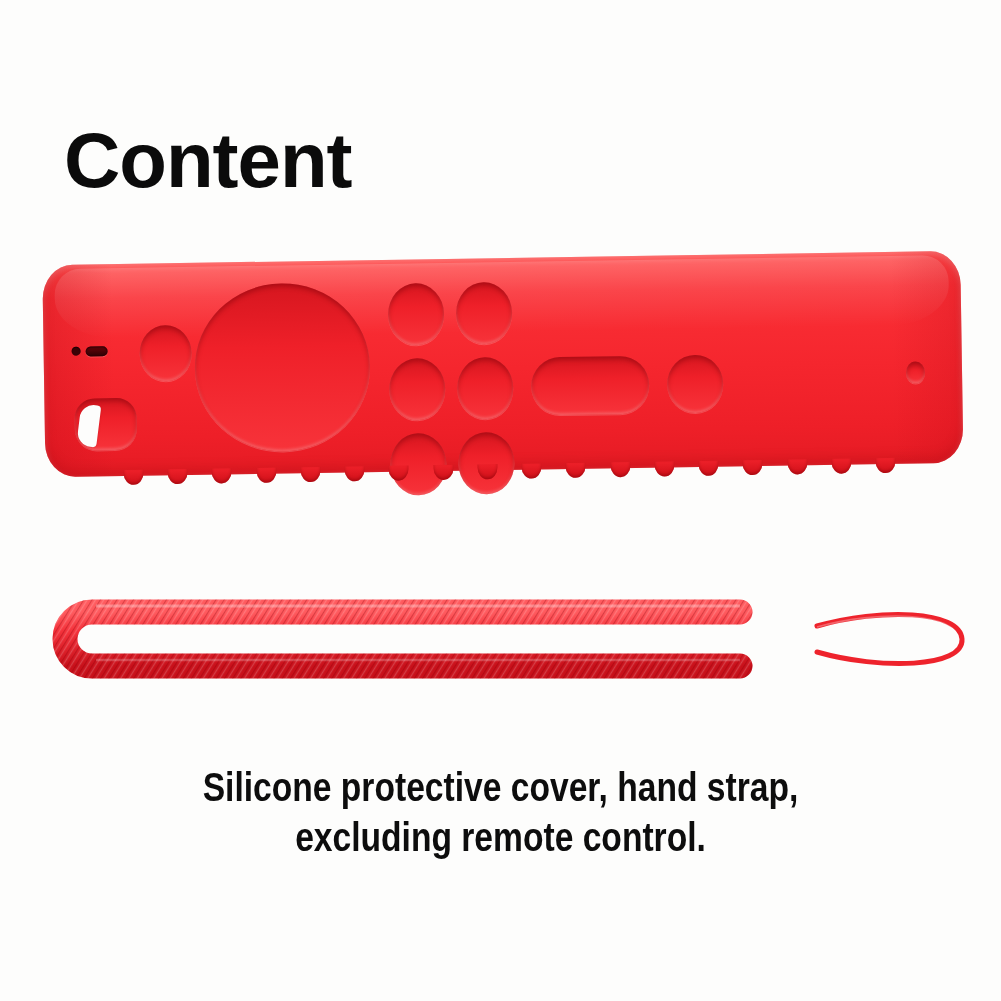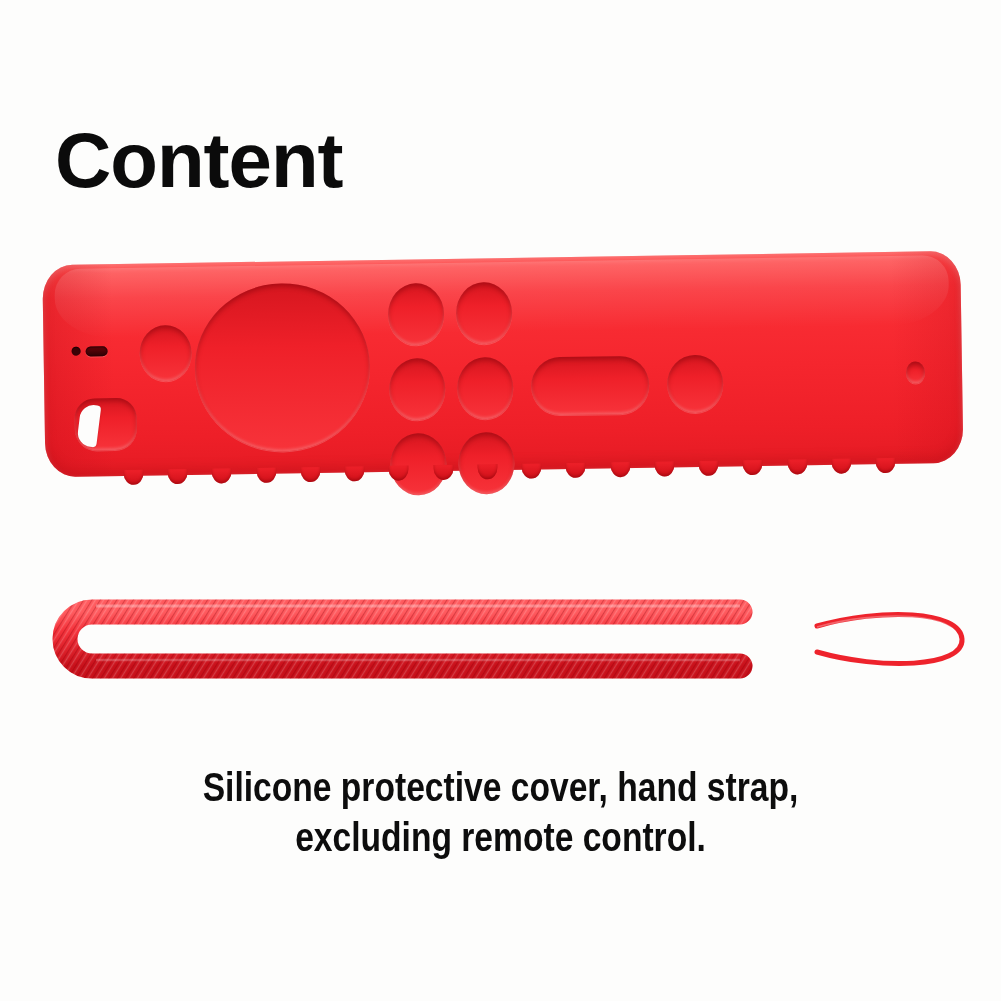--- a/index.html
+++ b/index.html
@@ -12,21 +12,21 @@
     width: 1001px;
     height: 1001px;
     background: #fdfdfc;
     overflow: hidden;
     font-family: "Liberation Sans", sans-serif;
   }
 
   
   #title {
     position: absolute;
-    left: 55px;
+    left: 64px;
     top: 121px;
     font-size: 78px;
     font-weight: 700;
     letter-spacing: -1px;
     color: #0b0b0b;
     line-height: 1;
     white-space: nowrap;
   }
 
   

